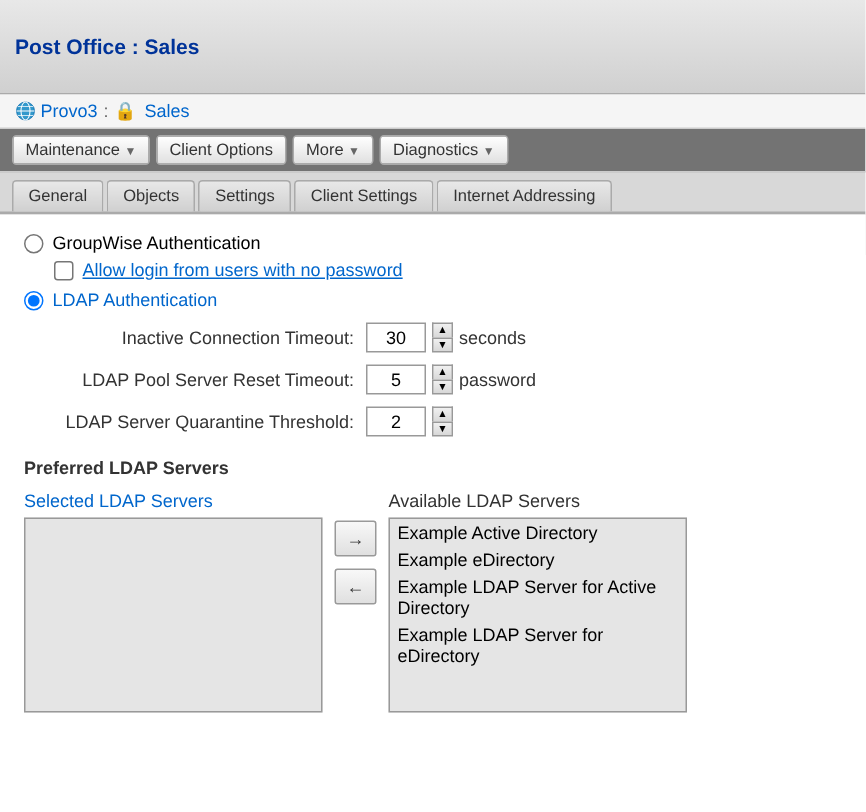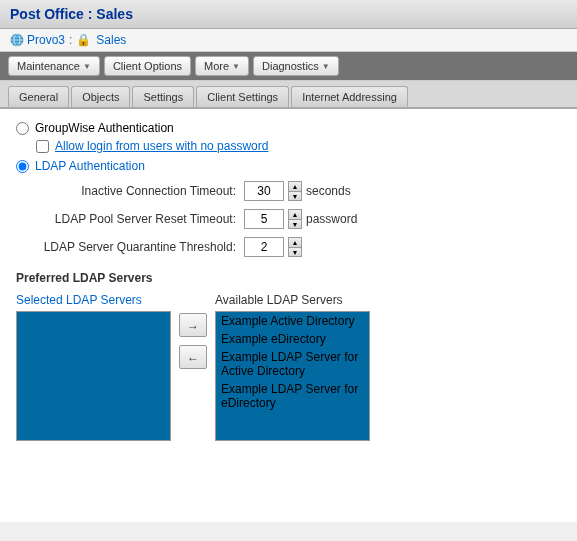--- a/index.html
+++ b/index.html
@@ -7,21 +7,21 @@
       font-family: Arial, sans-serif;
       font-size: 12px;
       background: #f0f0f0;
       width: 577px;
       height: 541px;
       overflow: hidden;
     }
 
     .title-bar {
       background: linear-gradient(to bottom, #e8e8e8, #d0d0d0);
-      padding: 6px 10px;
+      padding: 23px 10px;
       font-size: 14px;
       font-weight: bold;
       color: #003399;
       border-bottom: 1px solid #aaa;
     }
 
     .breadcrumb-bar {
       background: #f5f5f5;
       padding: 4px 10px;
       display: flex;
@@ -243,24 +243,24 @@
       font-size: 12px;
       color: #0066cc;
       margin-bottom: 4px;
     }
 
     .ldap-col-label.black {
       color: #333;
     }
 
     .ldap-listbox {
-      width: 155px;
+      width: 199px;
       height: 130px;
       border: 1px solid #999;
-      background: #0369a1;
+      background: #e5e5e5;
       overflow-y: auto;
       font-size: 12px;
     }
 
     .ldap-listbox-item {
       padding: 2px 5px;
       color: #000;
       cursor: pointer;
     }
 

